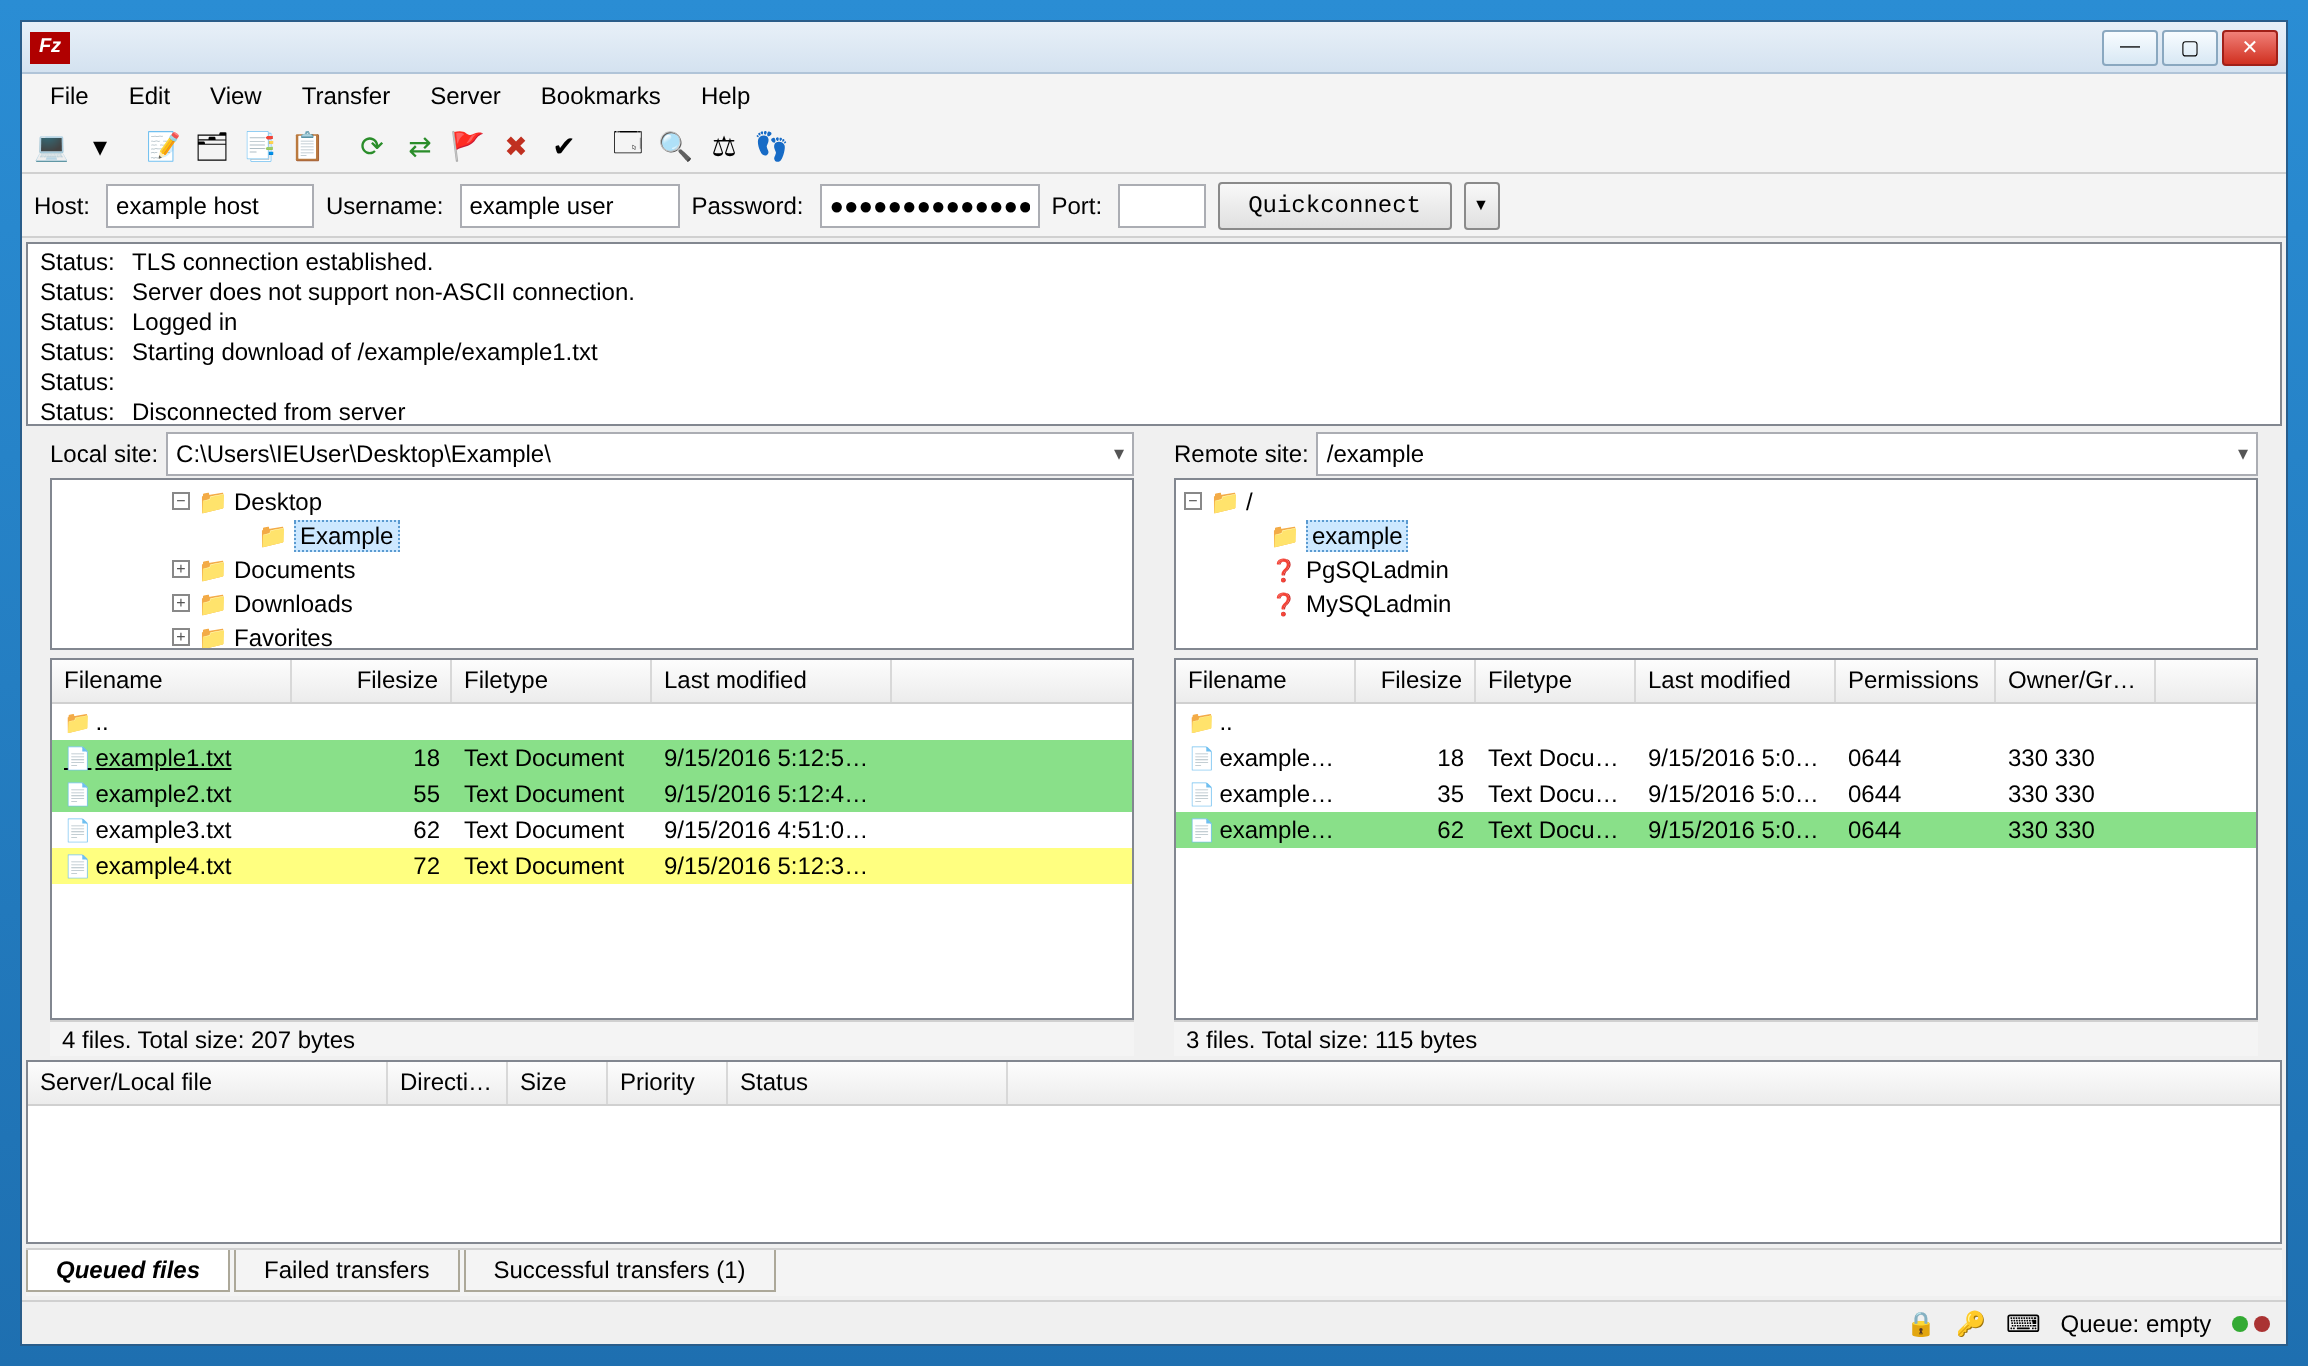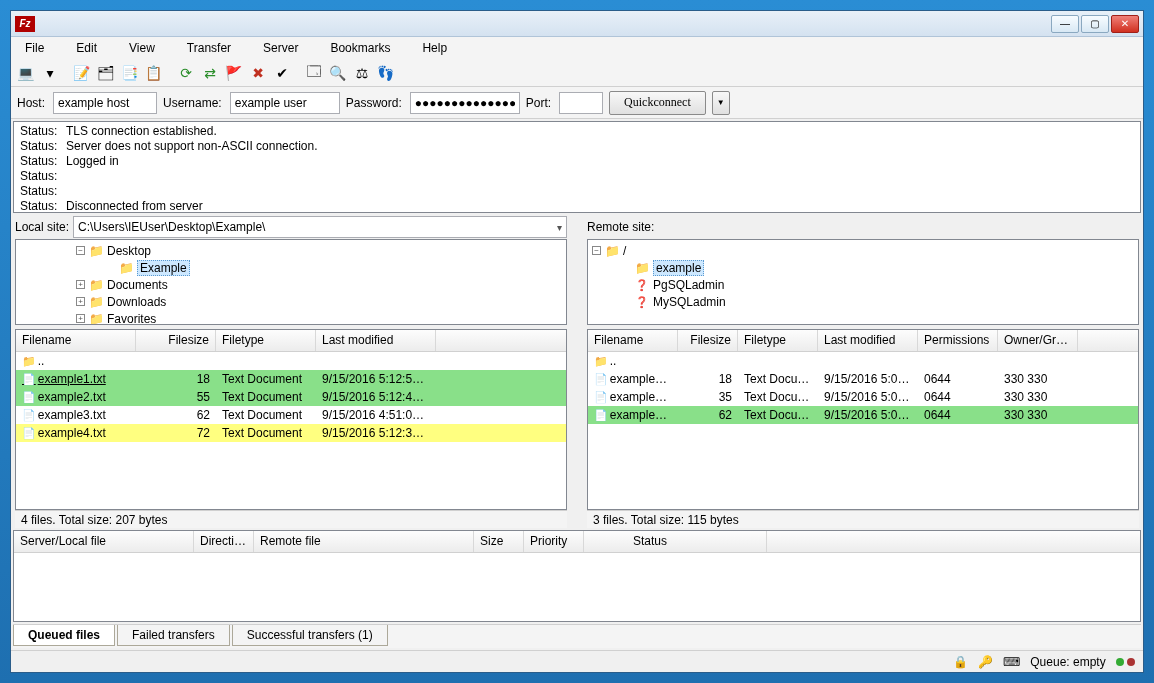--- a/index.html
+++ b/index.html
@@ -56,21 +56,21 @@
     font-size: 10px;
     cursor: default;
   }
   .winbtn.close { background: linear-gradient(to bottom, #f08078, #d03020); color: #fff; border-color: #a02018; }
   .menubar {
     height: 22px;
     background: #f4f4f4;
     display: flex;
     align-items: center;
     padding: 0 4px;
-    gap: 12px;
+    gap: 0;
   }
   .menuitem { padding: 2px 10px; cursor: default; }
   .toolbar {
     height: 28px;
     background: #f4f4f4;
     border-bottom: 1px solid #d0d0d0;
     display: flex;
     align-items: center;
     padding: 0 4px;
     gap: 2px;
@@ -101,21 +101,21 @@
     font-size: 12px;
     height: 22px;
   }
   .qbtn {
     height: 24px;
     padding: 0 14px;
     border: 1px solid #8a8a8a;
     background: linear-gradient(to bottom, #f8f8f8, #e0e0e0);
     border-radius: 2px;
     cursor: default;
-    font-family: Liberation Serif, serif;
+    font-family: Liberation Mono, monospace;
     font-size: 12px;
     text-align: right;
   }
   .qdrop {
     width: 18px; height: 24px;
     border: 1px solid #8a8a8a;
     background: linear-gradient(to bottom, #f8f8f8, #e0e0e0);
     border-radius: 2px;
     display: flex;
     align-items: center;
@@ -130,21 +130,21 @@
     padding: 2px 6px;
     overflow: auto;
     position: relative;
   }
   .logrow { display: flex; line-height: 15px; }
   .logrow .lbl { width: 46px; }
   .split-h {
     flex: 1;
     display: flex;
     min-height: 0;
-    margin: 0 4px;
+    margin: 0 14px;
     gap: 20px;
   }
   .pane {
     flex: 1;
     display: flex;
     flex-direction: column;
     min-width: 0;
   }
   .pathrow {
     display: flex;
@@ -245,21 +245,21 @@
     border-top: 1px solid #d0d0d0;
   }
   .tab {
     padding: 3px 14px;
     border: 1px solid #aca899;
     border-top: none;
     background: #f4f4f4;
     margin-right: 2px;
     cursor: default;
   }
-  .tab.active { background: #fff; font-weight: bold; }
+  .tab.active { background: #fff; font-weight: bold; font-style: italic; }
   .statusbar {
     height: 22px;
     background: #f0f0f0;
     border-top: 1px solid #d0d0d0;
     display: flex;
     align-items: center;
     justify-content: flex-end;
     padding: 0 8px;
     gap: 10px;
   }
@@ -336,20 +336,21 @@
       <div class="logrow">
         <span class="lbl">Status:</span>
         <span>Server does not support non-ASCII connection.</span>
       </div>
       <div class="logrow">
         <span class="lbl">Status:</span>
         <span>Logged in</span>
       </div>
       <div class="logrow">
         <span class="lbl">Status:</span>
+        <span>Starting download of /example/example1.txt</span>
       </div>
       <div class="logrow">
         <span class="lbl">Status:</span>
       </div>
       <div class="logrow">
         <span class="lbl">Status:</span>
         <span>Disconnected from server</span>
       </div>
     </div>
 
@@ -425,20 +426,23 @@
               <div class="cell" style="width: 120px;">9/15/2016 5:12:33 …</div>
             </div>
           </div>
       </div>
       <div class="statusline">4 files. Total size: 207 bytes</div>
     </div>
 
     <div class="pane">
       <div class="pathrow">
         <label>Remote site:</label>
+        <div class="combo">
+            <span>/example</span>
+          </div>
       </div>
       <div class="tree" id="remote-tree">
           <div class="tn" style="padding-left: 0px;">
             <span class="exp">−</span>
             <span class="ico folder"></span>
             <span class="lbl">/</span>
           </div>
           <div class="tn sel" style="padding-left: 28px;">
             <span style="width:11px"></span>
             <span class="ico folder"></span>
@@ -496,24 +500,23 @@
       </div>
       <div class="statusline">3 files. Total size: 115 bytes</div>
     </div>
 
   </div>
 
   <div class="queuepanel">
     <div class="flhead" id="queue-head">
         <div class="col" style="width: 180px;">Server/Local file</div>
         <div class="col" style="width: 60px;">Direction</div>
-        <div class="col" style="width: 220px;">Remote file</div>
         <div class="col" style="width: 50px;">Size</div>
         <div class="col" style="width: 60px;">Priority</div>
-        <div class="col" style="width: 140px; margin-left: 43px;">Status</div>
+        <div class="col" style="width: 140px;">Status</div>
       </div>
     <div class="flbody"></div>
   </div>
 
   <div class="tabs">
     <div class="tab active">Queued files</div>
     <div class="tab">Failed transfers</div>
     <div class="tab">Successful transfers (1)</div>
   </div>
 

